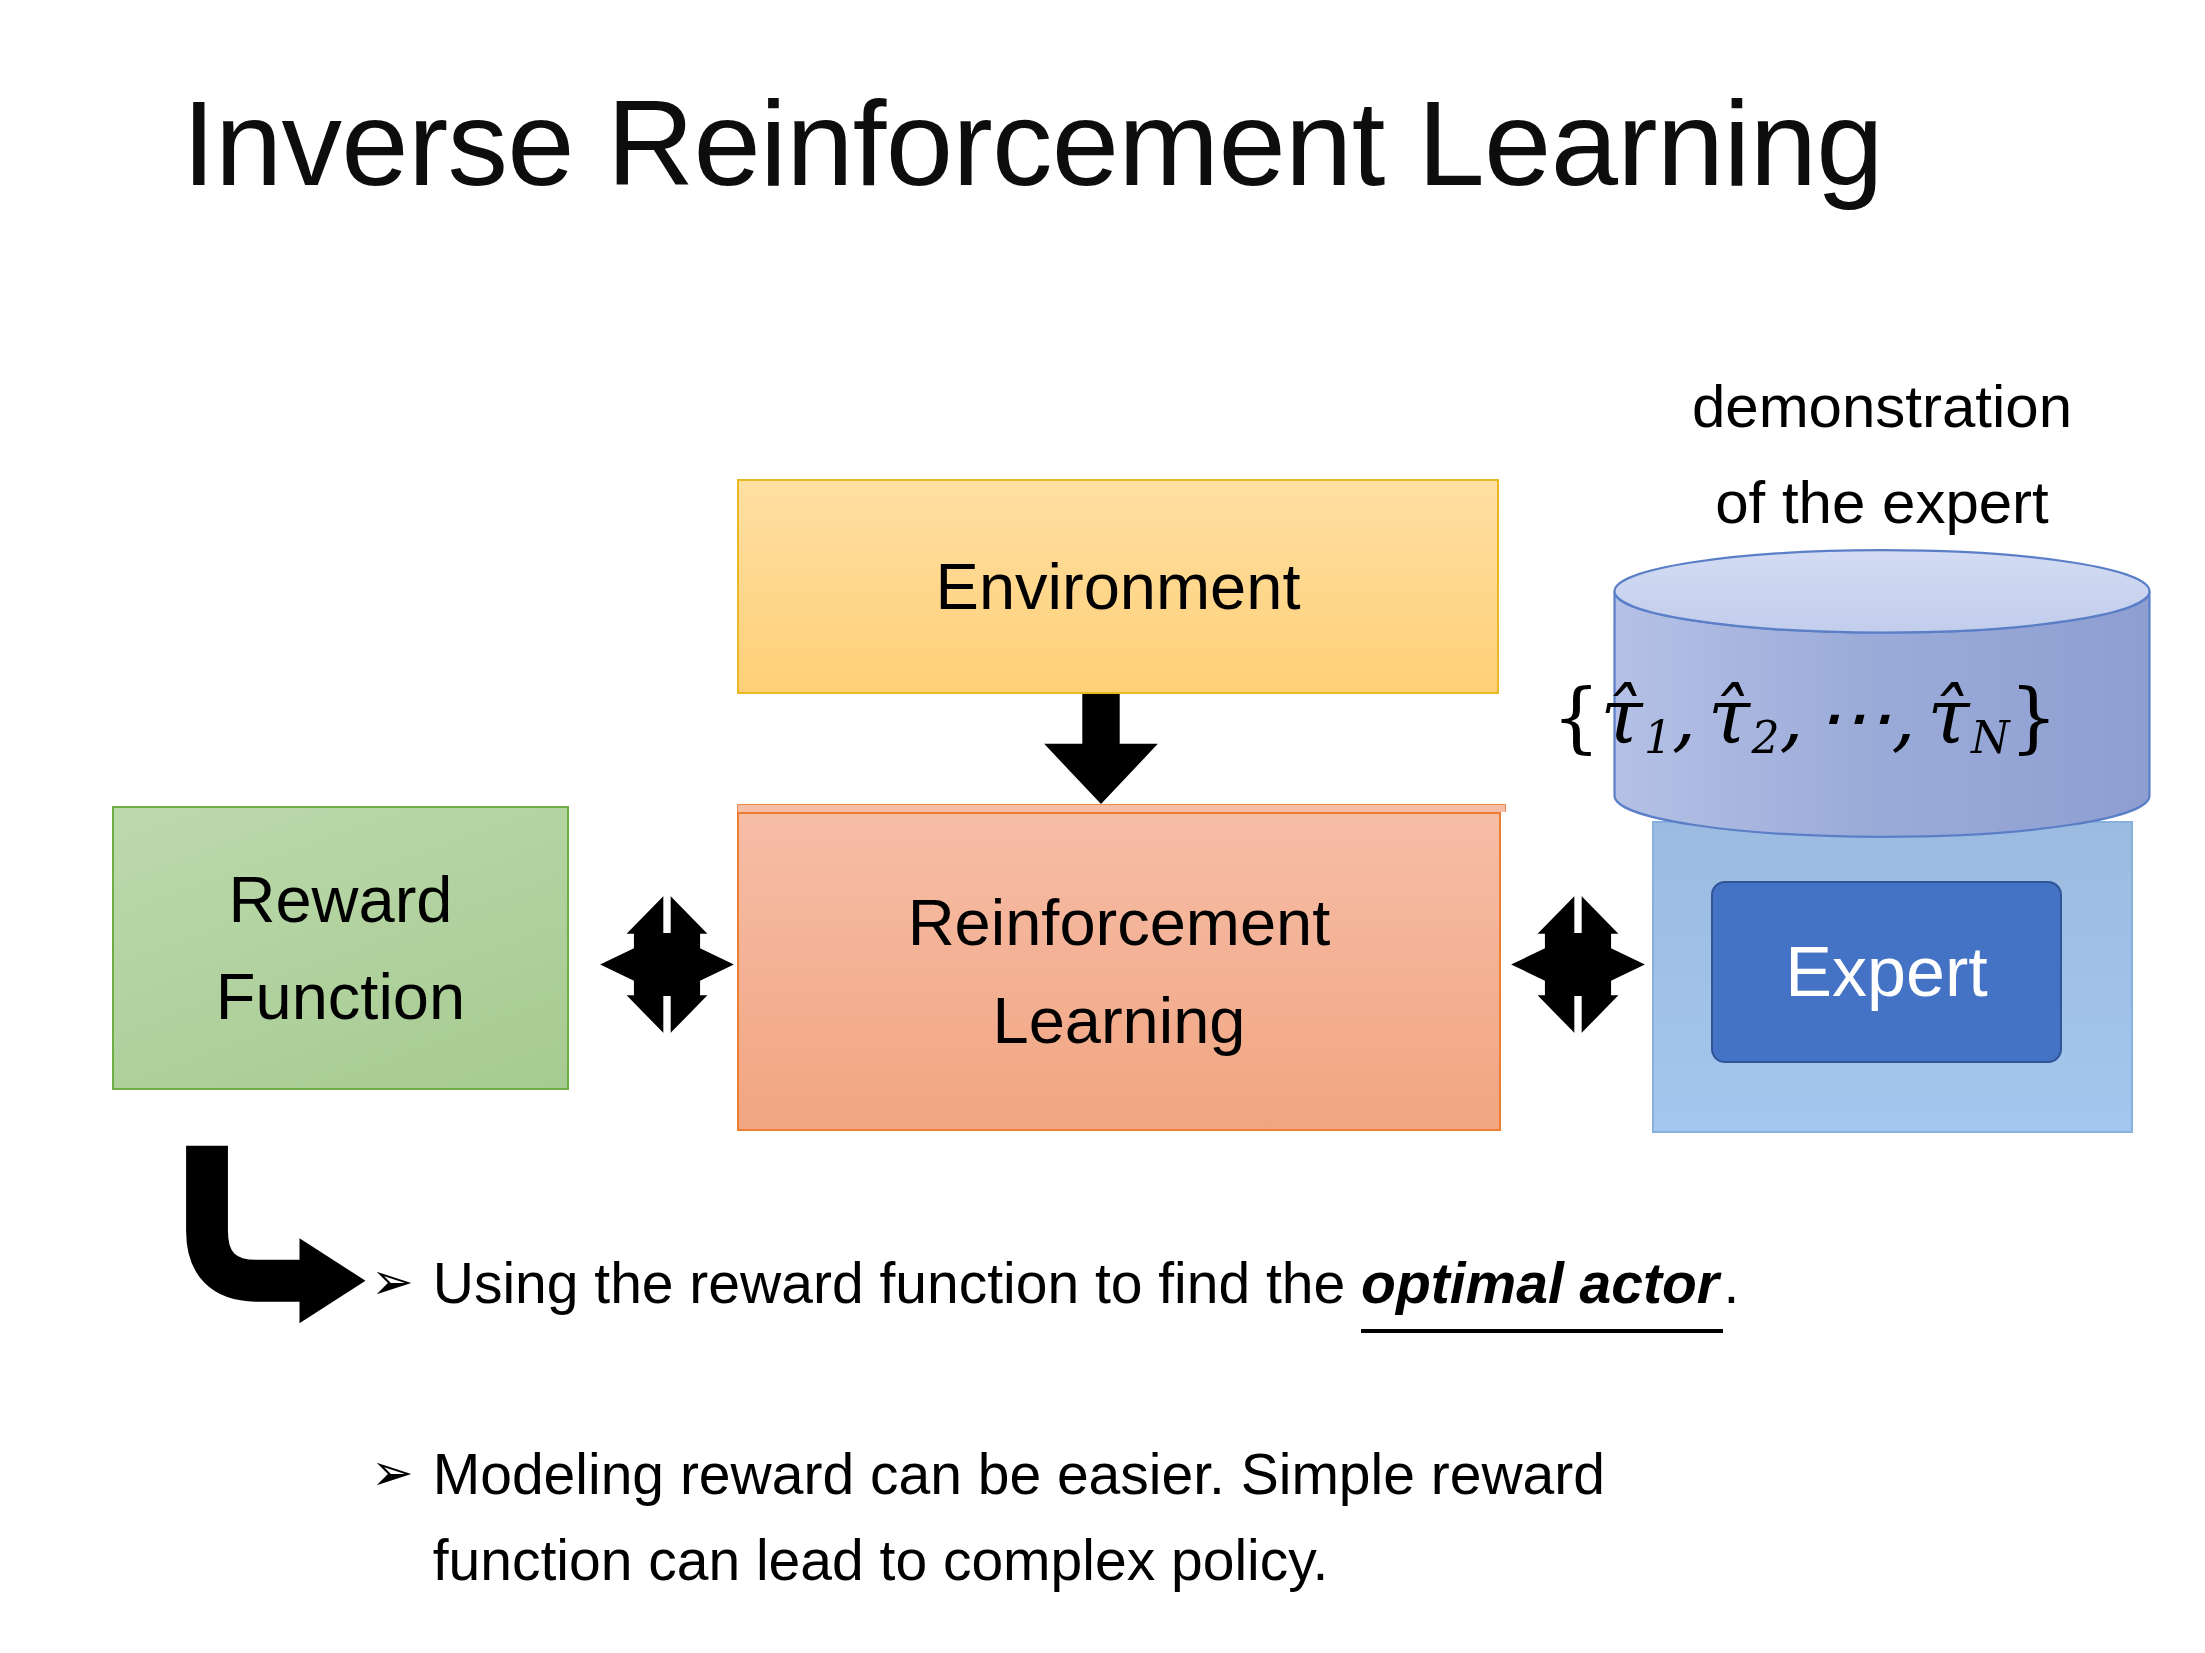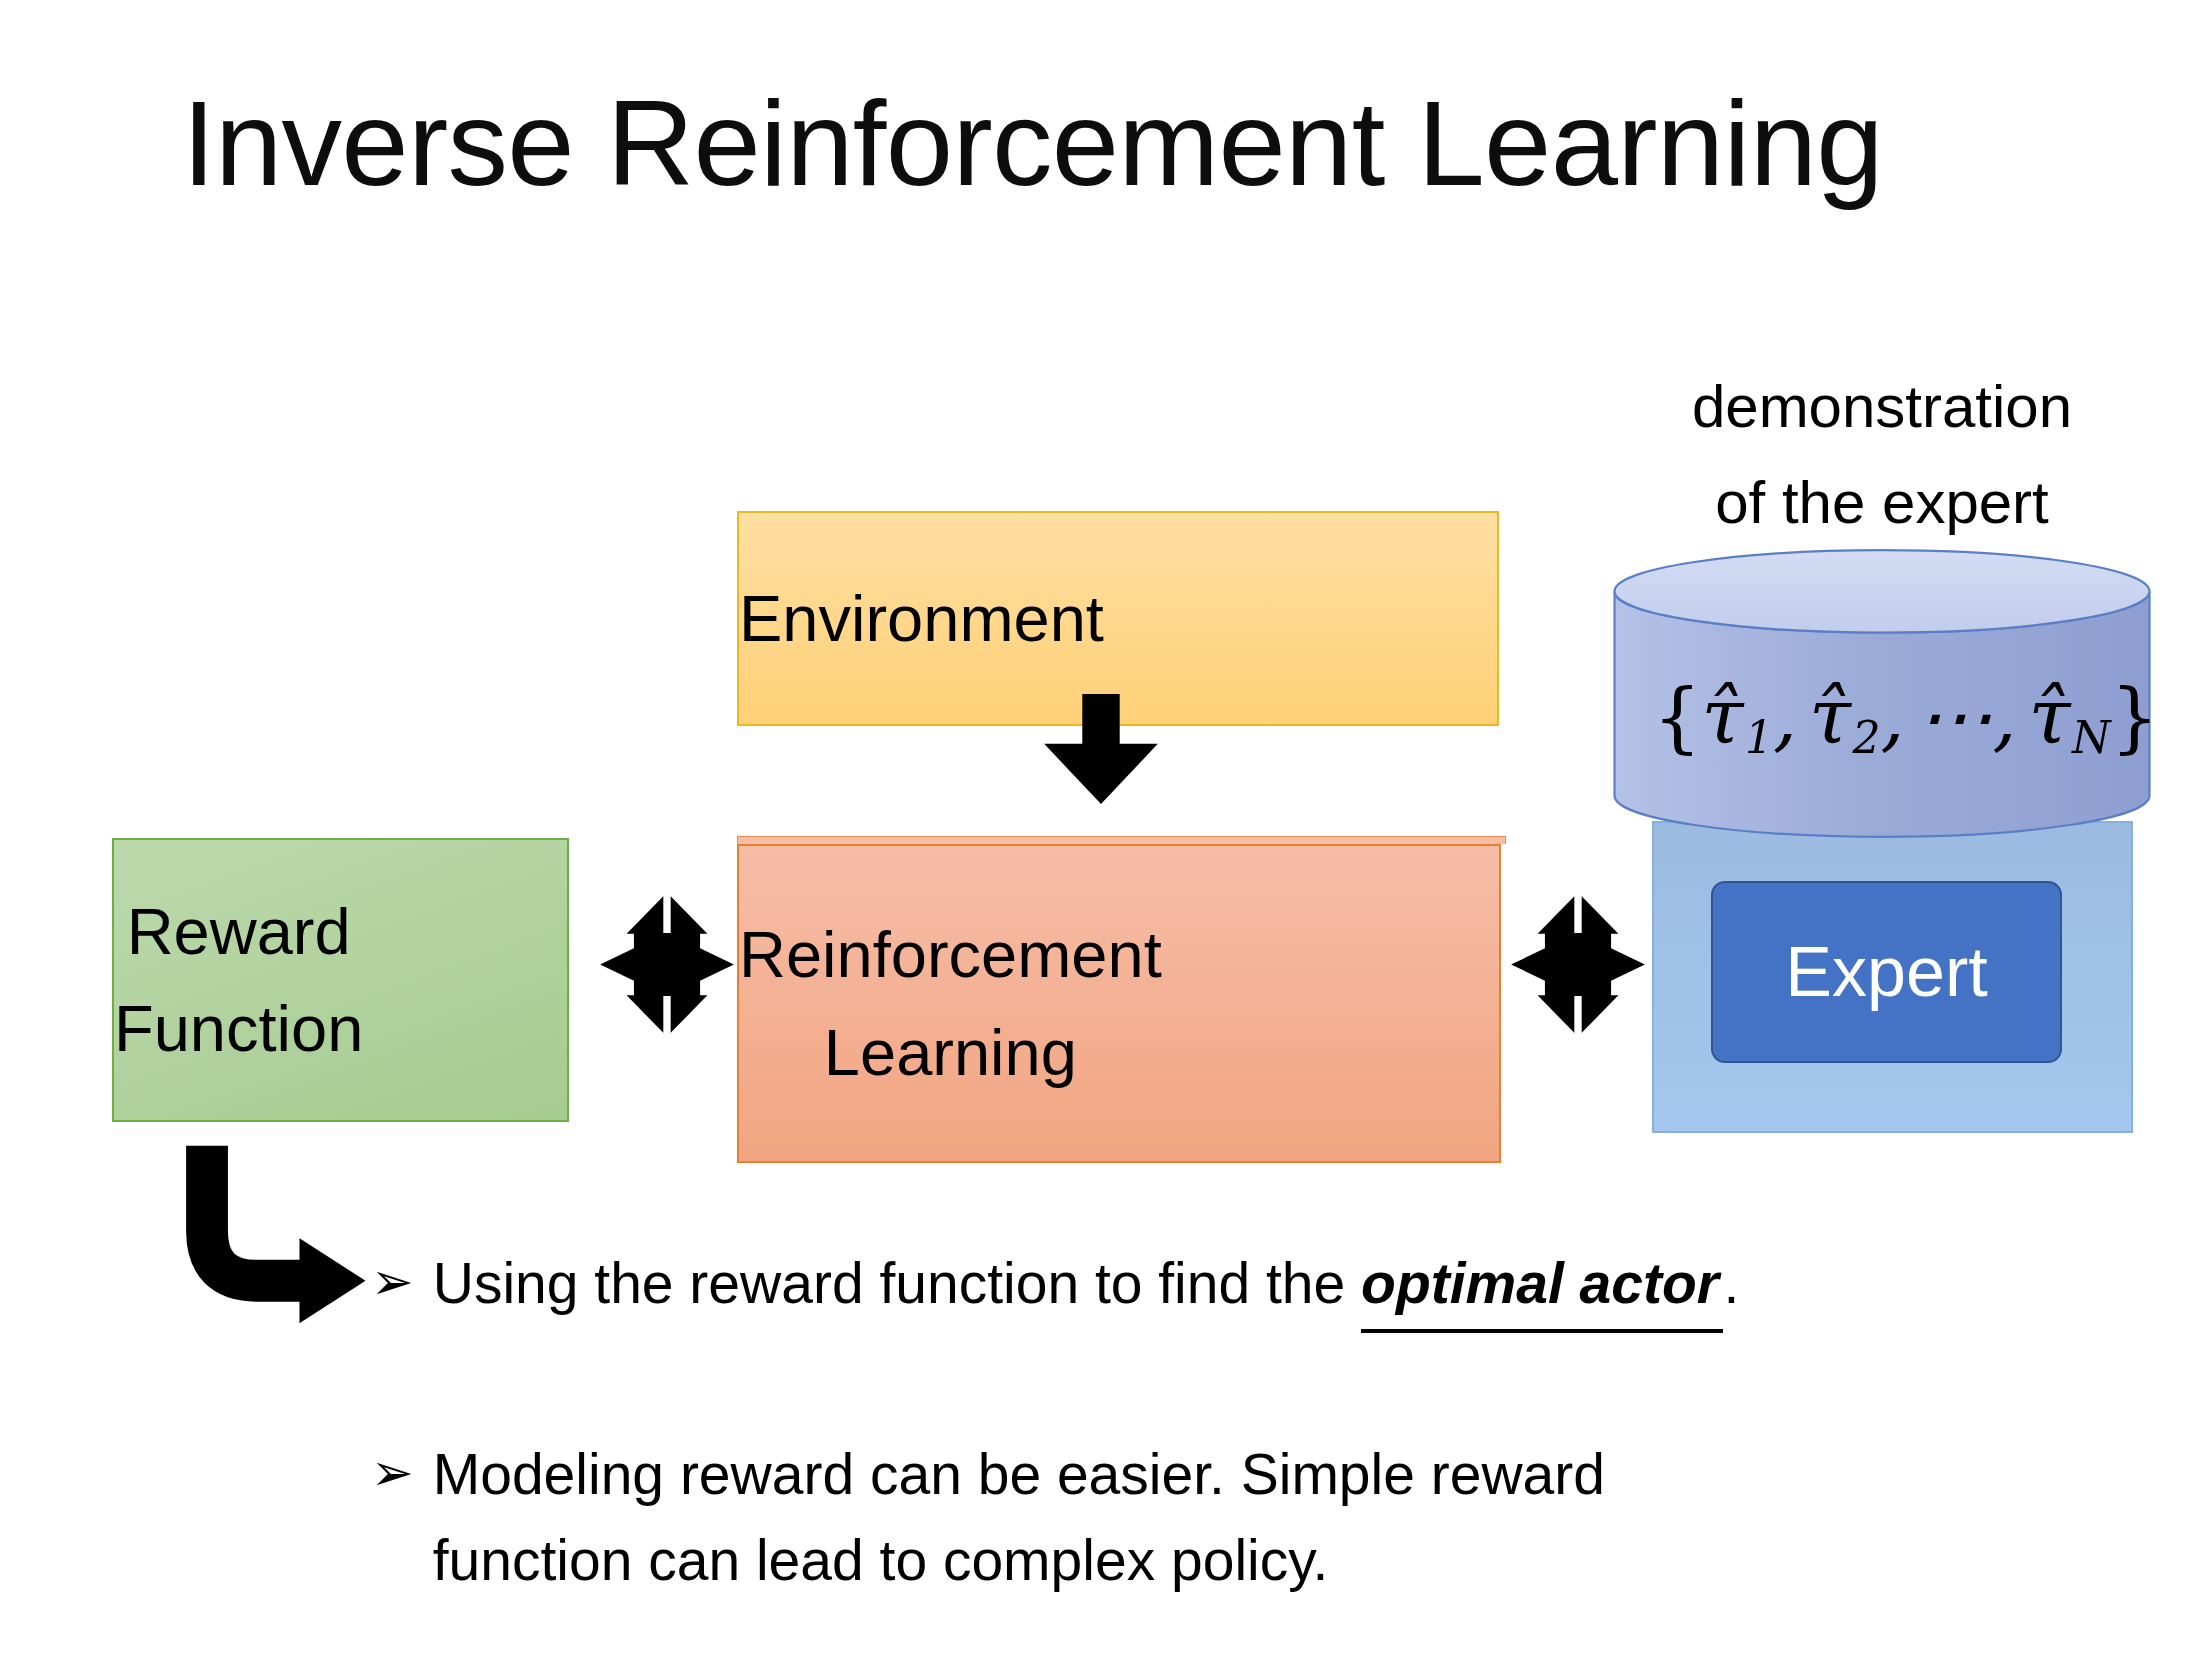--- a/index.html
+++ b/index.html
@@ -12,22 +12,22 @@
   .page-title{
     left:182px;top:74px;width:1911px;
     font-size:121px;letter-spacing:-0.7px;line-height:1.15;font-weight:400;color:#0d0d0d;
   }
 
   .annotation{
     left:1566px;top:359px;width:632px;text-align:center;
     font-size:60px;line-height:1.6;color:#000;
   }
 
-  .dbox{box-sizing:border-box;display:flex;align-items:center;
-        text-align:center;font-size:65px;line-height:1.5;color:#000;margin-top:32px;}
+  .dbox{box-sizing:border-box;display:flex;align-items:center;justify-content:center;
+        text-align:center;font-size:65px;line-height:1.5;color:#000;}
   .box-environment{
     left:737px;top:479px;width:762px;height:215px;
     background:linear-gradient(180deg,#FFDFA3 0%,#FFD077 100%);
     border:2.2px solid #E9B825;
   }
   .box-rl{
     left:737px;top:812px;width:764px;height:319px;
     background:linear-gradient(180deg,#F6BDA7 0%,#F1A581 100%);
     border:2.2px solid #ED7D31;
   }
@@ -48,21 +48,21 @@
   }
   .expert-button{
     left:1711px;top:881px;width:351px;height:182px;box-sizing:border-box;
     background:#4472C4;border:2.9px solid #2F5597;border-radius:14px;
     display:flex;align-items:center;justify-content:center;
     font-size:70px;color:#ffffff;
   }
 
   .cylinder{left:1612px;top:548px;width:540px;height:291px;}
   .formula{
-    left:1636px;top:654px;width:540px;height:125px;line-height:125px;
+    left:1535px;top:654px;width:540px;height:125px;line-height:125px;
     text-align:center;font-family:"DejaVu Serif",serif;font-style:italic;
     font-size:76px;color:#000;white-space:nowrap;
   }
   .formula .sub{font-size:.58em;position:relative;top:.22em;margin-left:1.5px;}
   .formula .sep{margin-right:11.8px;}
   .formula .brace{font-style:normal;}
 
   .bullet-row{left:371px;display:flex;align-items:flex-start;font-size:57px;line-height:1.5;}
   .bullet-row .marker{
     font-family:"DejaVu Sans",sans-serif;font-size:51px;line-height:1.6;

